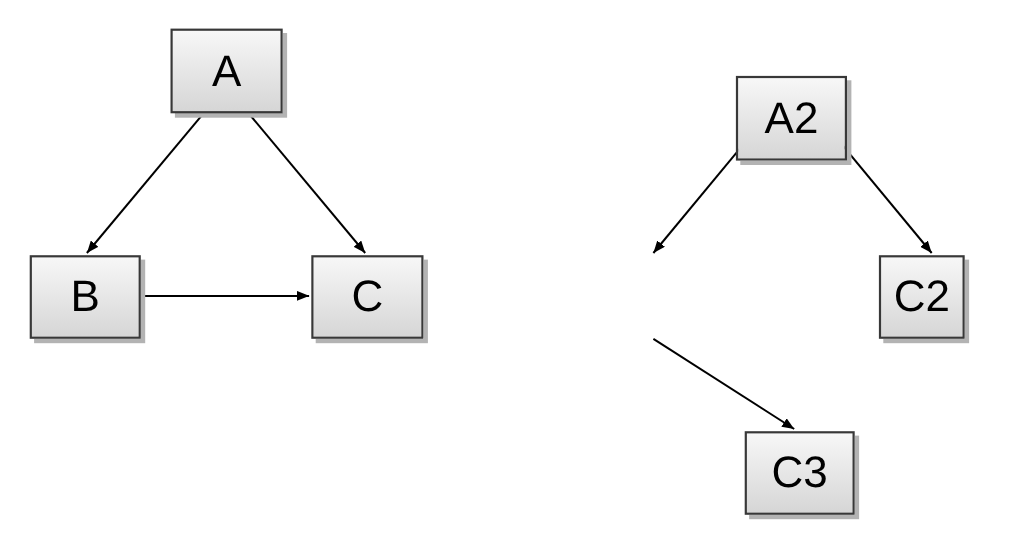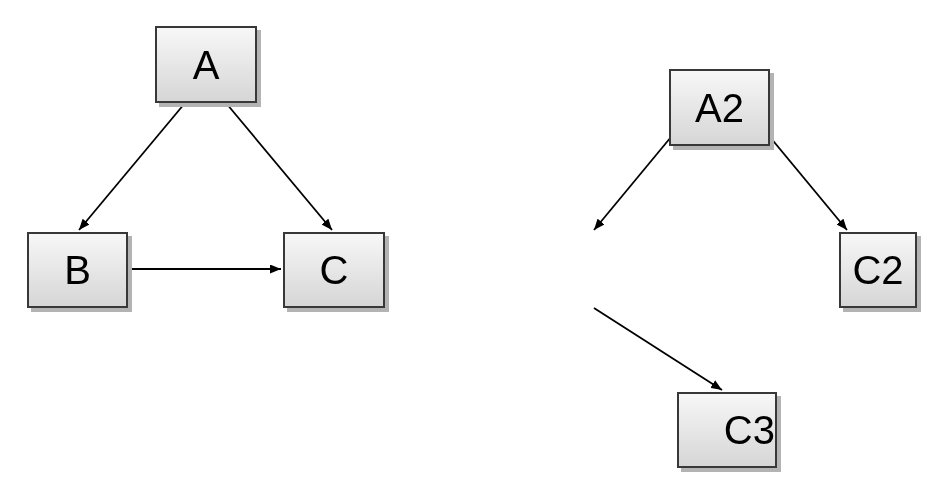--- a/index.html
+++ b/index.html
@@ -68,19 +68,19 @@
     </div>
     <div class="node" style="left: 27px; top: 232px; width: 101px; height: 76px;">
       <span>B</span>
     </div>
     <div class="node" style="left: 283px; top: 232px; width: 102px; height: 76px;">
       <span>C</span>
     </div>
     <div class="node" style="left: 669px; top: 25px; width: 101px; height: 77px; margin-top: 44px;">
       <span>A2</span>
     </div>
-    <div class="node" style="left: 799px; top: 232px; width: 78px; height: 76px; margin-left: 40px;">
+    <div class="node" style="left: 799px; top: 232px; width: 78px; height: 76px;">
       <span>C2</span>
     </div>
-    <div class="node" style="left: 677px; top: 392px; width: 100px; height: 76px; justify-content: flex-end;">
+    <div class="node" style="left: 677px; top: 392px; width: 100px; height: 76px;">
       <span>C3</span>
     </div>
   </div>
 
 </body></html>

